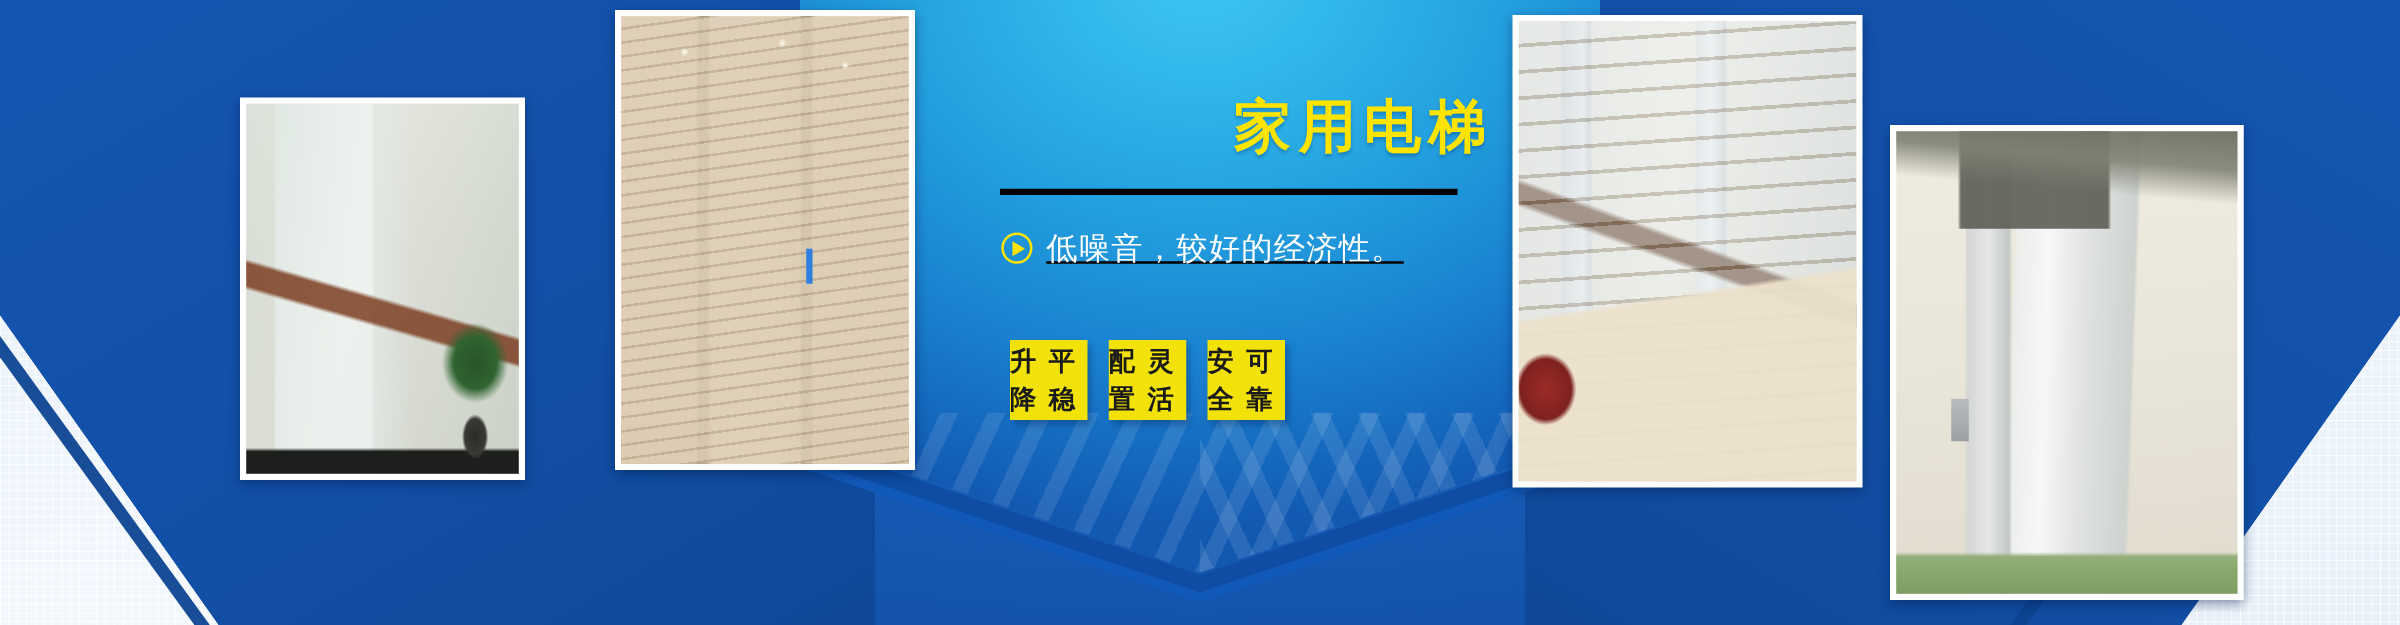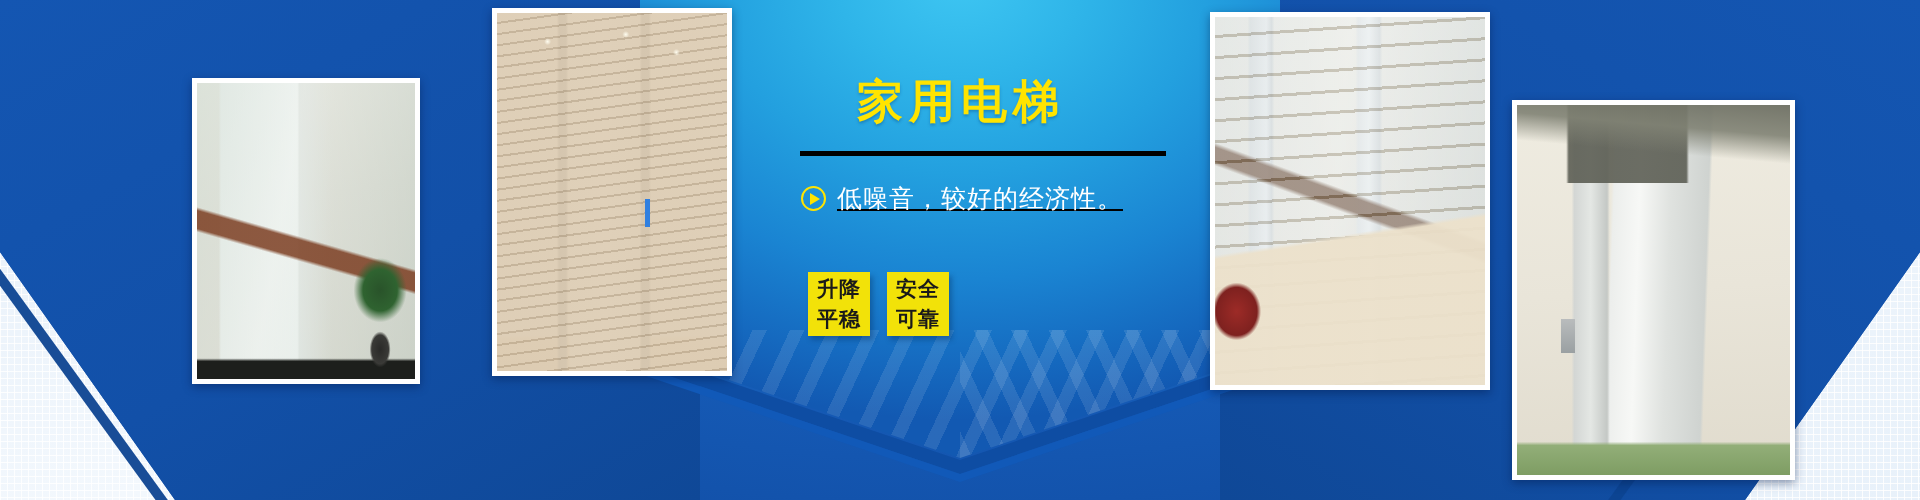--- a/index.html
+++ b/index.html
@@ -91,21 +91,21 @@
   }
   .center-chevron-edge2{
     position:absolute; left:640px; top:0; width:640px; height:500px;
     background:#1159b8;
     clip-path:polygon(0 366px, 320px 474px, 640px 366px, 640px 374px, 320px 482px, 0 374px);
   }
 
   
   .copy{
     position:absolute; left:795px; top:78px; width:400px;
-    text-align:left;
+    text-align:right;
   }
   .headline{
     color:#ffe400;
     font-size:46px;
     font-weight:bold;
     letter-spacing:6px;
     line-height:1;
     text-shadow:0 2px 3px rgba(0,60,120,.35);
     margin-left:62px;
   }
@@ -139,21 +139,21 @@
     position:absolute; left:808px; top:272px;
     display:flex; gap:17px;
   }
   .badge{
     width:62px; height:64px;
     background:#f2e209;
     color:#1a1a1a;
     font-size:21px; font-weight:bold;
     line-height:30px;
     letter-spacing:1px;
-    display:flex; flex-direction:column;
+    display:flex; flex-direction:row;
     align-items:center; justify-content:center;
     box-shadow:3px 4px 5px rgba(0,40,90,.35);
   }
   .badge span{ display:block; }
 
   
   .photo{
     position:absolute;
     background:#ffffff;
     padding:5px;
@@ -285,18 +285,22 @@
       <span class="tagline">低噪音，较好的经济性。</span>
     </div>
   </div>
 
   <div class="badges">
     <div class="badge">
       <span>升降</span>
       <span>平稳</span>
     </div>
     <div class="badge">
+      <span>配置</span>
+      <span>灵活</span>
+    </div>
+    <div class="badge">
       <span>安全</span>
       <span>可靠</span>
     </div>
   </div>
 
 </div>
 
 </body></html>

